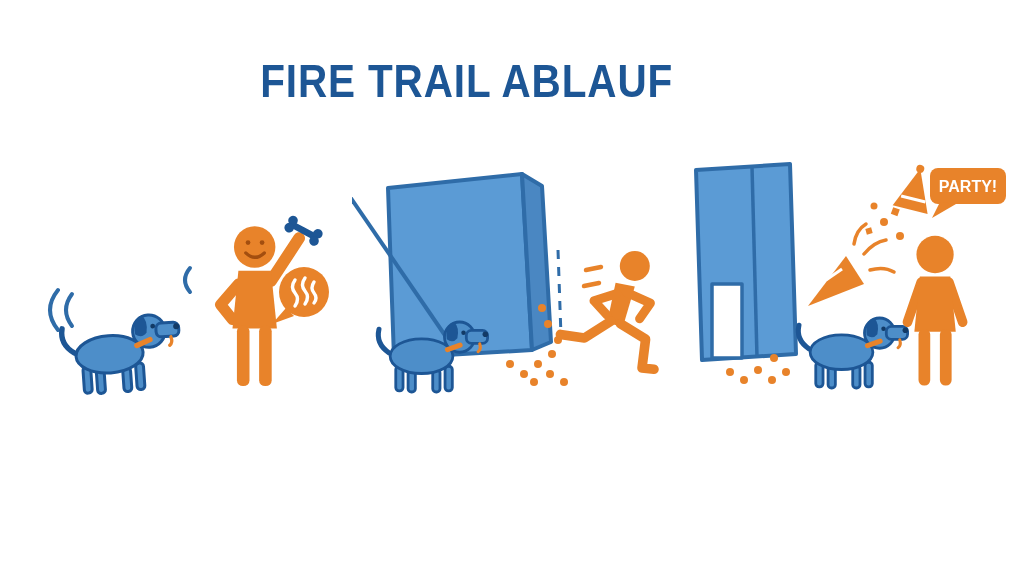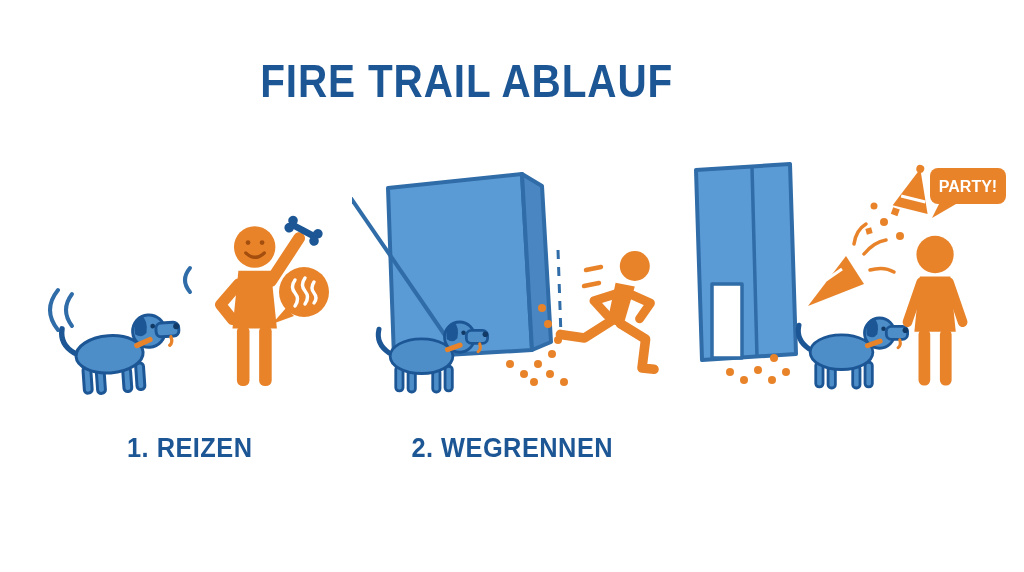--- a/index.html
+++ b/index.html
@@ -205,20 +205,14 @@
     <g transform="translate(206,62) scale(0.69)">
       <use href="#sym-party-person" width="150" height="255"></use>
     </g>
     <g>
       <rect x="252" y="10" width="76" height="36" rx="8" fill="#e8832a"></rect>
       <polygon points="262,44 254,60 278,46" fill="#e8832a"></polygon>
       <text x="290" y="34" text-anchor="middle" font-size="16" font-weight="bold" fill="#ffffff" font-family="Liberation Sans, sans-serif">PARTY!</text>
     </g>
   </svg>
 
-  <div id="caption-1" class="caption">
-    <span>1. REIZEN</span>
-  </div>
-  <div id="caption-2" class="caption">
-    <span>2. WEGRENNEN</span>
-  </div>
 
 </div>
 
 </body></html>

